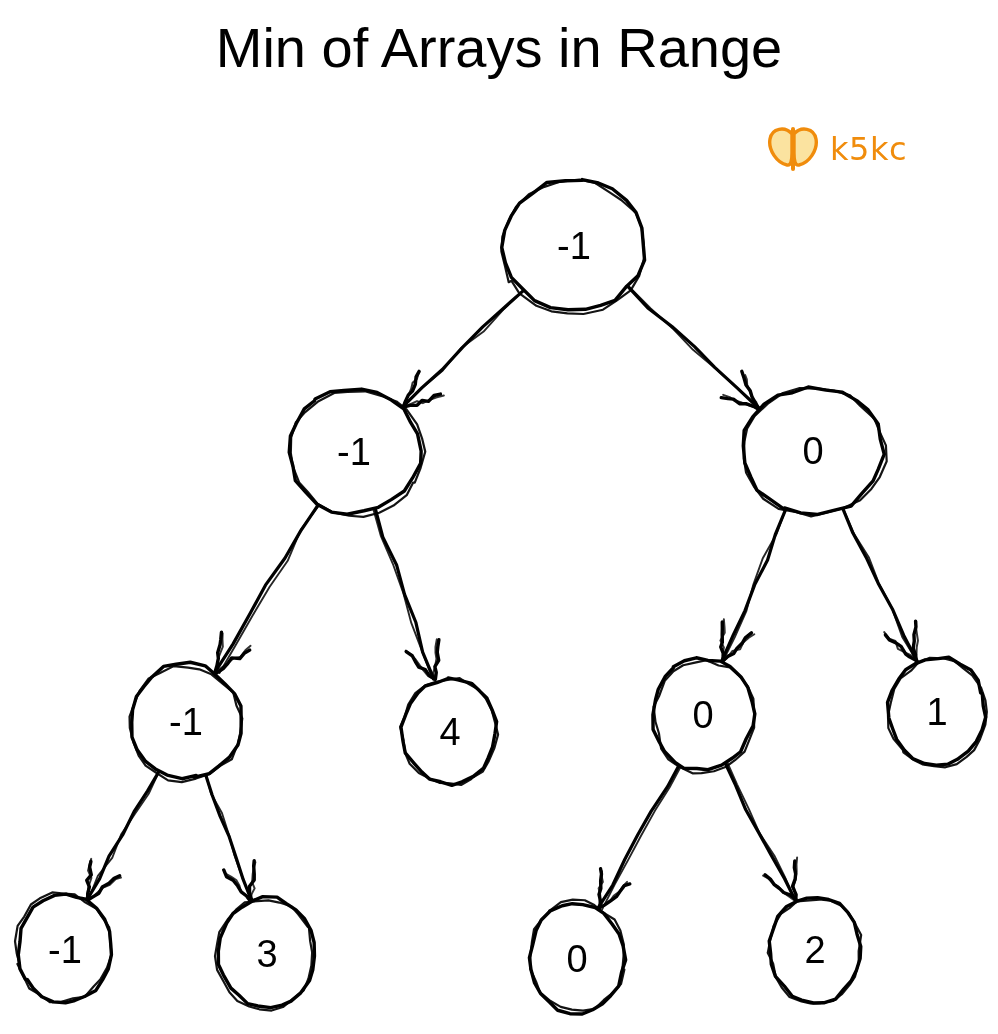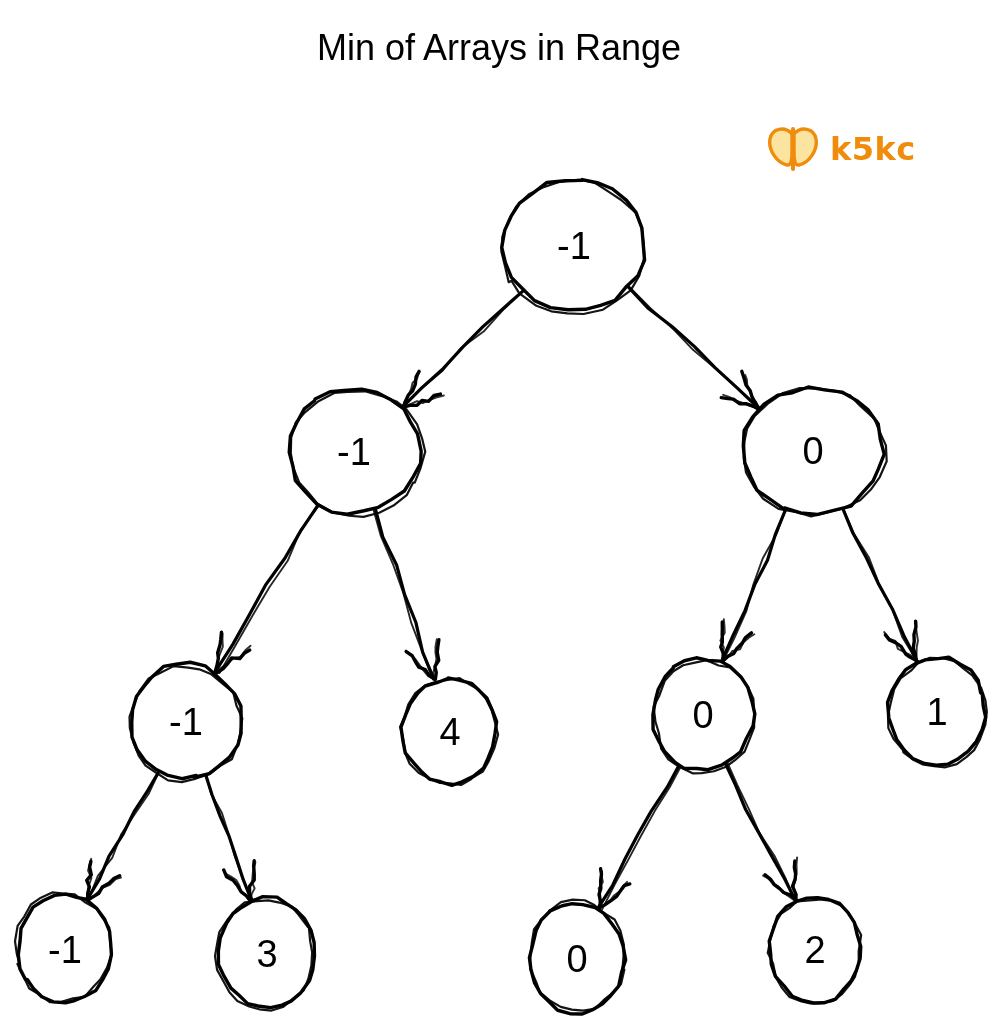--- a/index.html
+++ b/index.html
@@ -16,41 +16,41 @@
     font-family: "Liberation Sans", sans-serif;
   }
 
   #page-title {
     position: absolute;
     left: 0;
     top: 20px;
     width: 998px;
     text-align: center;
     font-family: "Liberation Sans", sans-serif;
-    font-size: 36px;
+    font-size: 56px;
     font-weight: 400;
     color: #000000;
     letter-spacing: 0px;
     line-height: 56px;
     white-space: nowrap;
   }
 
   #watermark {
     position: absolute;
     left: 766px;
     top: 126px;
     height: 46px;
     display: flex;
     align-items: center;
     gap: 10px;
   }
   #watermark .wm-text {
     font-family: "DejaVu Sans", sans-serif;
     font-size: 32px;
-    font-weight: bold;
+    font-weight: normal;
     color: #f08c0c;
     letter-spacing: 0.5px;
     line-height: 32px;
   }
   #watermark .wm-logo {
     width: 54px;
     height: 44px;
     display: block;
   }
 

